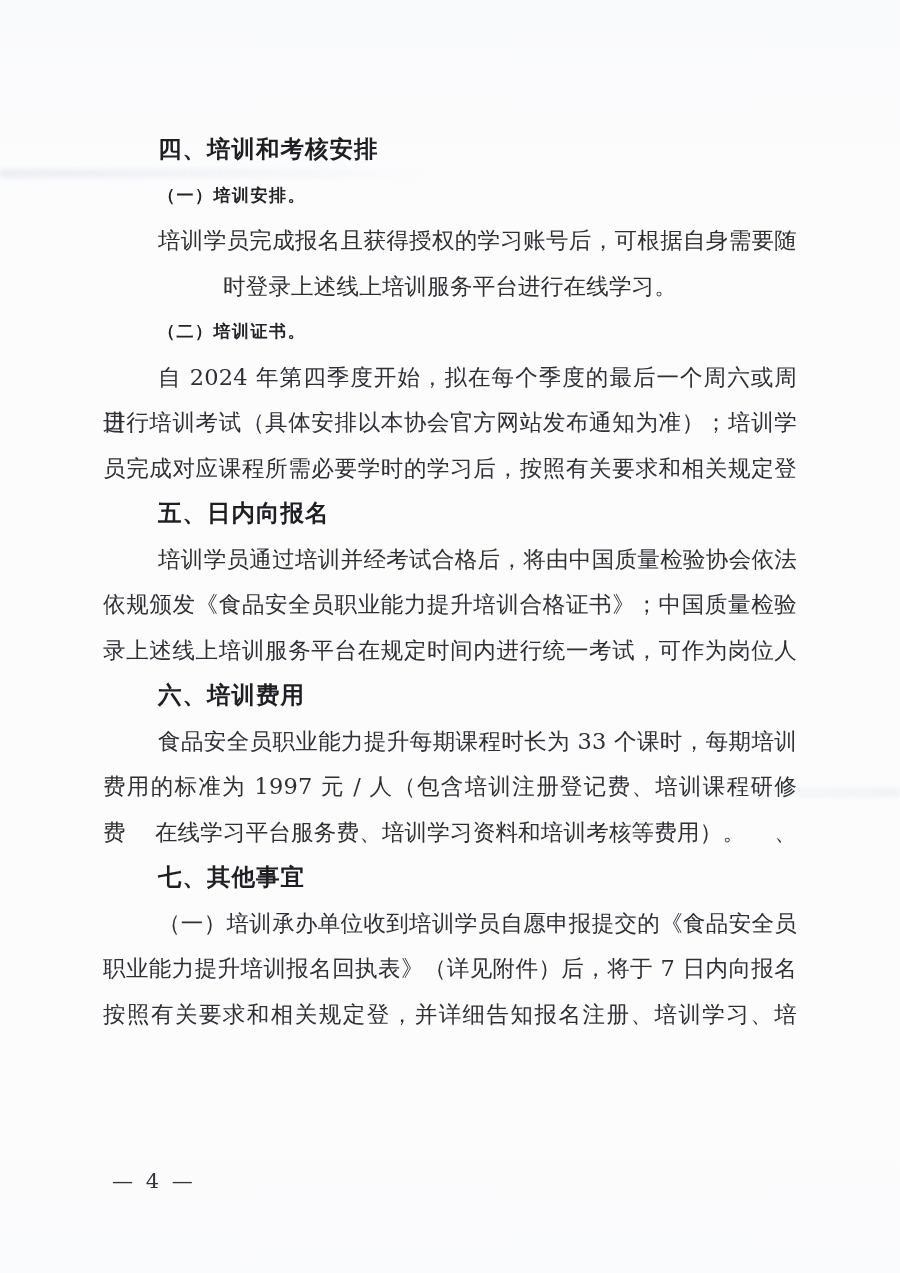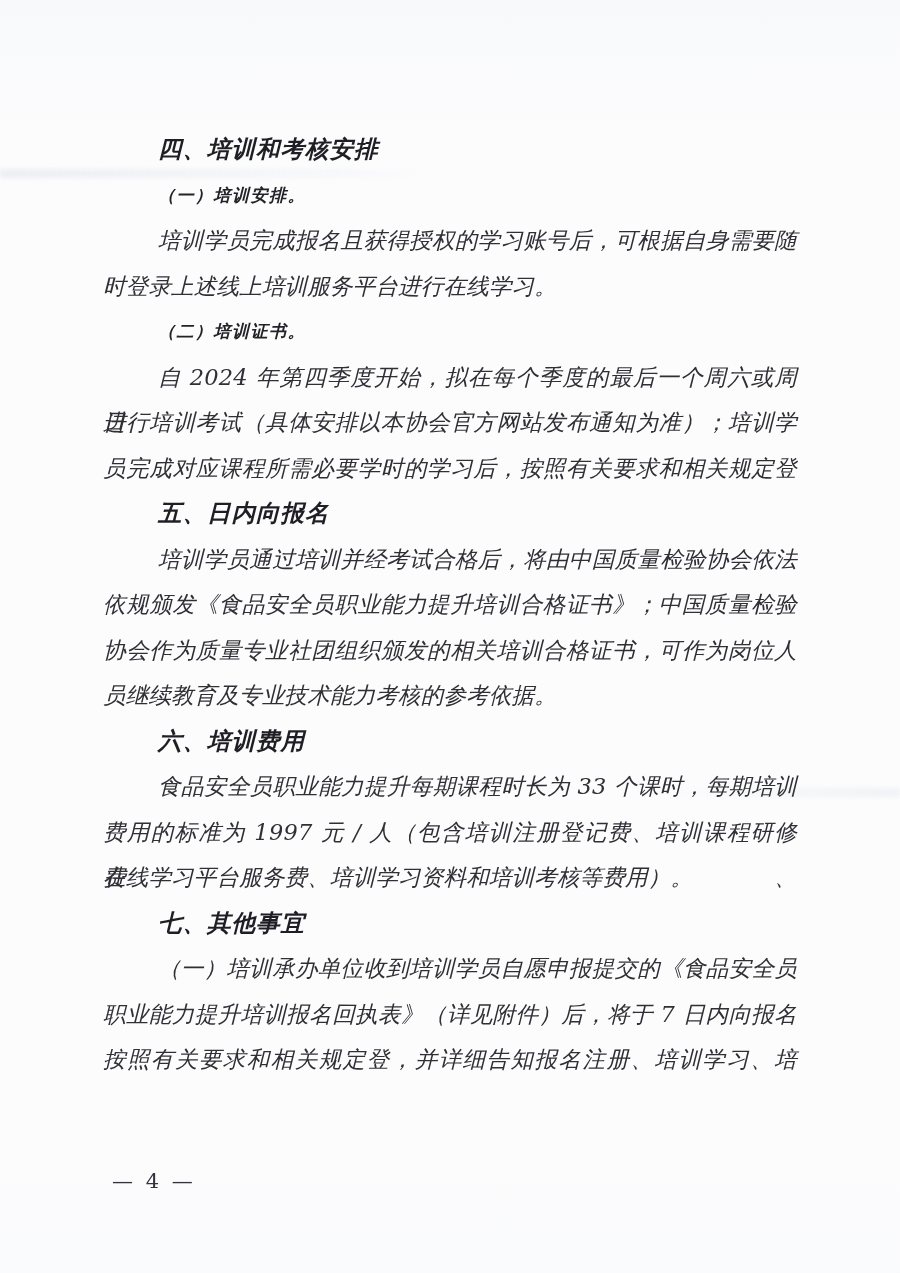--- a/index.html
+++ b/index.html
@@ -42,34 +42,33 @@
     left: 103px;
     top: 127px;
     width: 694px;
   }
   .line {
     height: 45.5px;
     line-height: 45.5px;
     font-size: 22.5px;
     letter-spacing: 0.2px;
     white-space: nowrap;
-    font-style: italic;
   }
   .para-first,
   .para-line {
     white-space: normal;
     text-align: justify;
     text-align-last: justify;
   }
   .para-first {
     text-indent: 55px;
   }
   .para-end {
     white-space: normal;
-    text-align: left;
+    text-align: center;
   }
   .heading {
     font-family: "DejaVu Sans", sans-serif;
     font-weight: 700;
     color: #1e1e24;
     padding-left: 55px;
     font-size: 23.5px;
     letter-spacing: 1px;
     text-align: left;
     white-space: nowrap;
@@ -106,22 +105,21 @@
   <div class="line subheading">（一）培训安排。</div>
   <div class="line para-first">培训学员完成报名且获得授权的学习账号后，可根据自身需要随</div>
   <div class="line para-end">时登录上述线上培训服务平台进行在线学习。</div>
   <div class="line subheading">（二）培训证书。</div>
   <div class="line para-first">自 2024 年第四季度开始，拟在每个季度的最后一个周六或周日</div>
   <div class="line para-line">进行培训考试（具体安排以本协会官方网站发布通知为准）；培训学</div>
   <div class="line para-line">员完成对应课程所需必要学时的学习后，按照有关要求和相关规定登</div>
   <div class="line heading">五、日内向报名</div>
   <div class="line para-first">培训学员通过培训并经考试合格后，将由中国质量检验协会依法</div>
   <div class="line para-line">依规颁发《食品安全员职业能力提升培训合格证书》；中国质量检验</div>
-  <div class="line para-line">协会作为质量专业社团组织颁发的相关培训合格证书，可作为岗位人</div>
-  <div class="line para-end">员继续教育及专业技术能力考核的参考依据。</div>
+  <div class="line para-line">录上述线上培训服务平台在规定时间内进行统一考试，可作为岗位人</div>
   <div class="line heading">六、培训费用</div>
   <div class="line para-first">食品安全员职业能力提升每期课程时长为 33 个课时，每期培训</div>
   <div class="line para-line">费用的标准为 1997 元 / 人（包含培训注册登记费、培训课程研修费、</div>
   <div class="line para-end">在线学习平台服务费、培训学习资料和培训考核等费用）。</div>
   <div class="line heading">七、其他事宜</div>
   <div class="line para-first">（一）培训承办单位收到培训学员自愿申报提交的《食品安全员</div>
   <div class="line para-line">职业能力提升培训报名回执表》（详见附件）后，将于 7 日内向报名</div>
   <div class="line para-line">按照有关要求和相关规定登，并详细告知报名注册、培训学习、培</div>
 </div>
 

